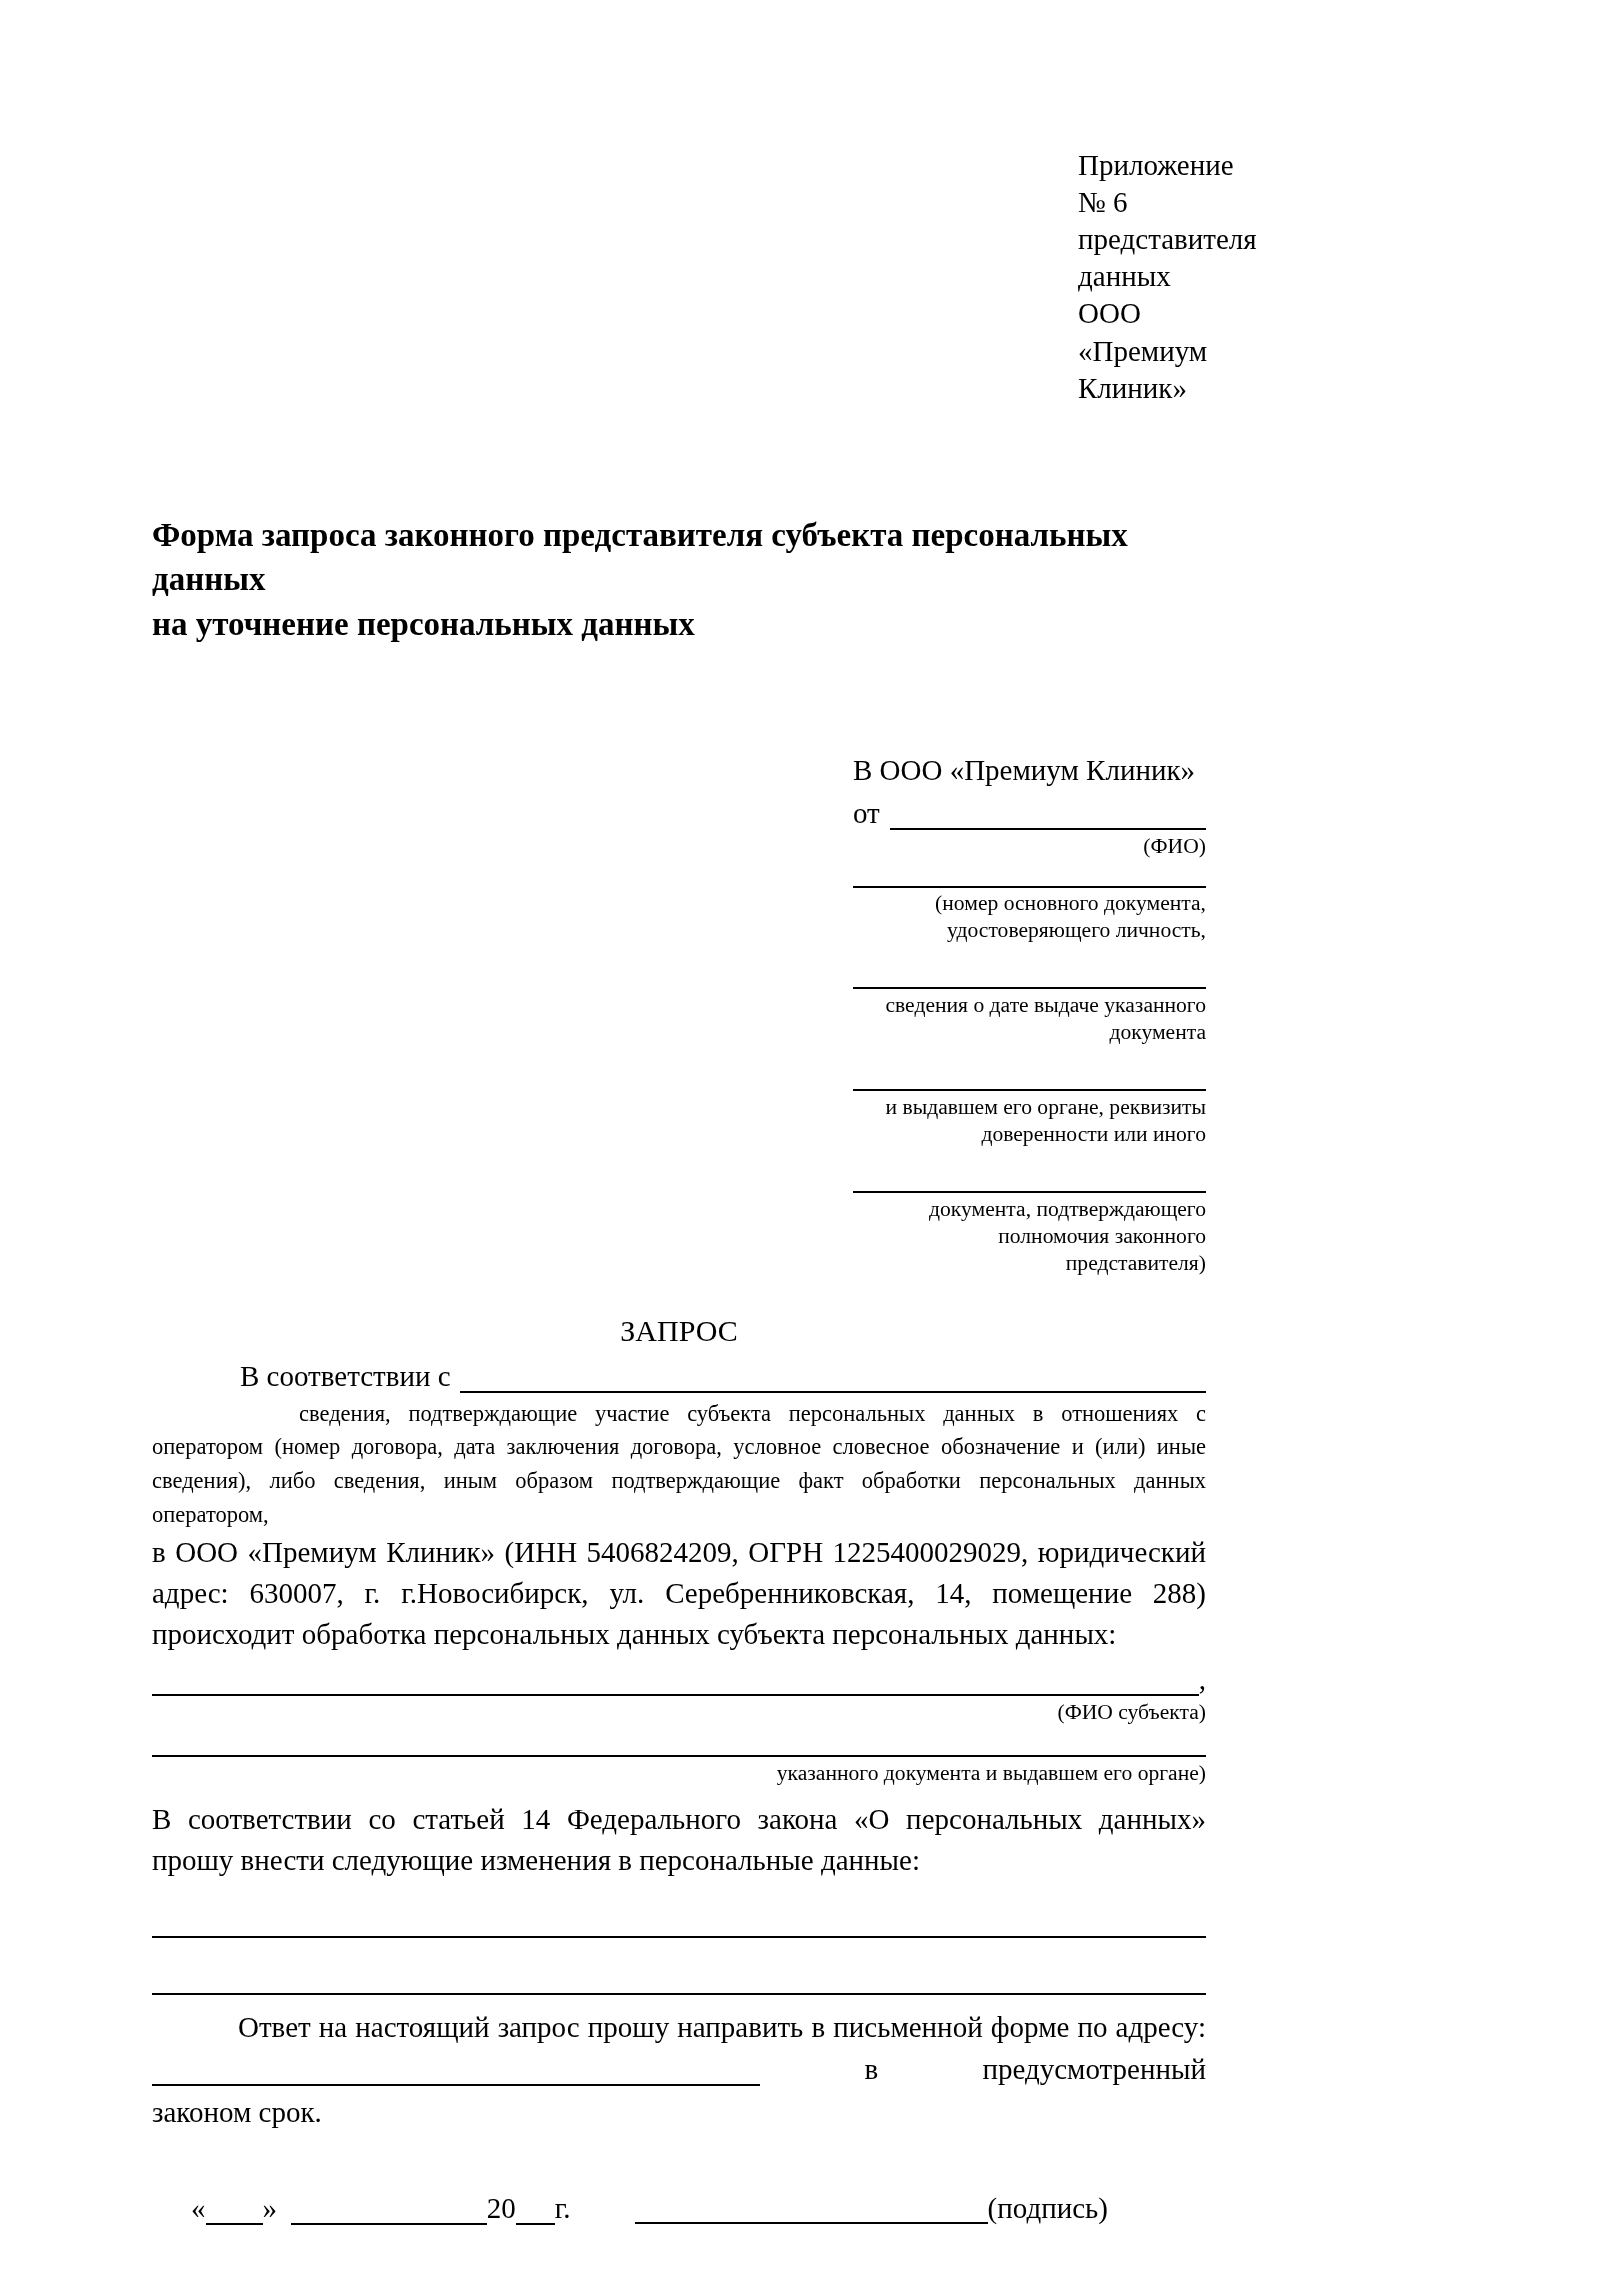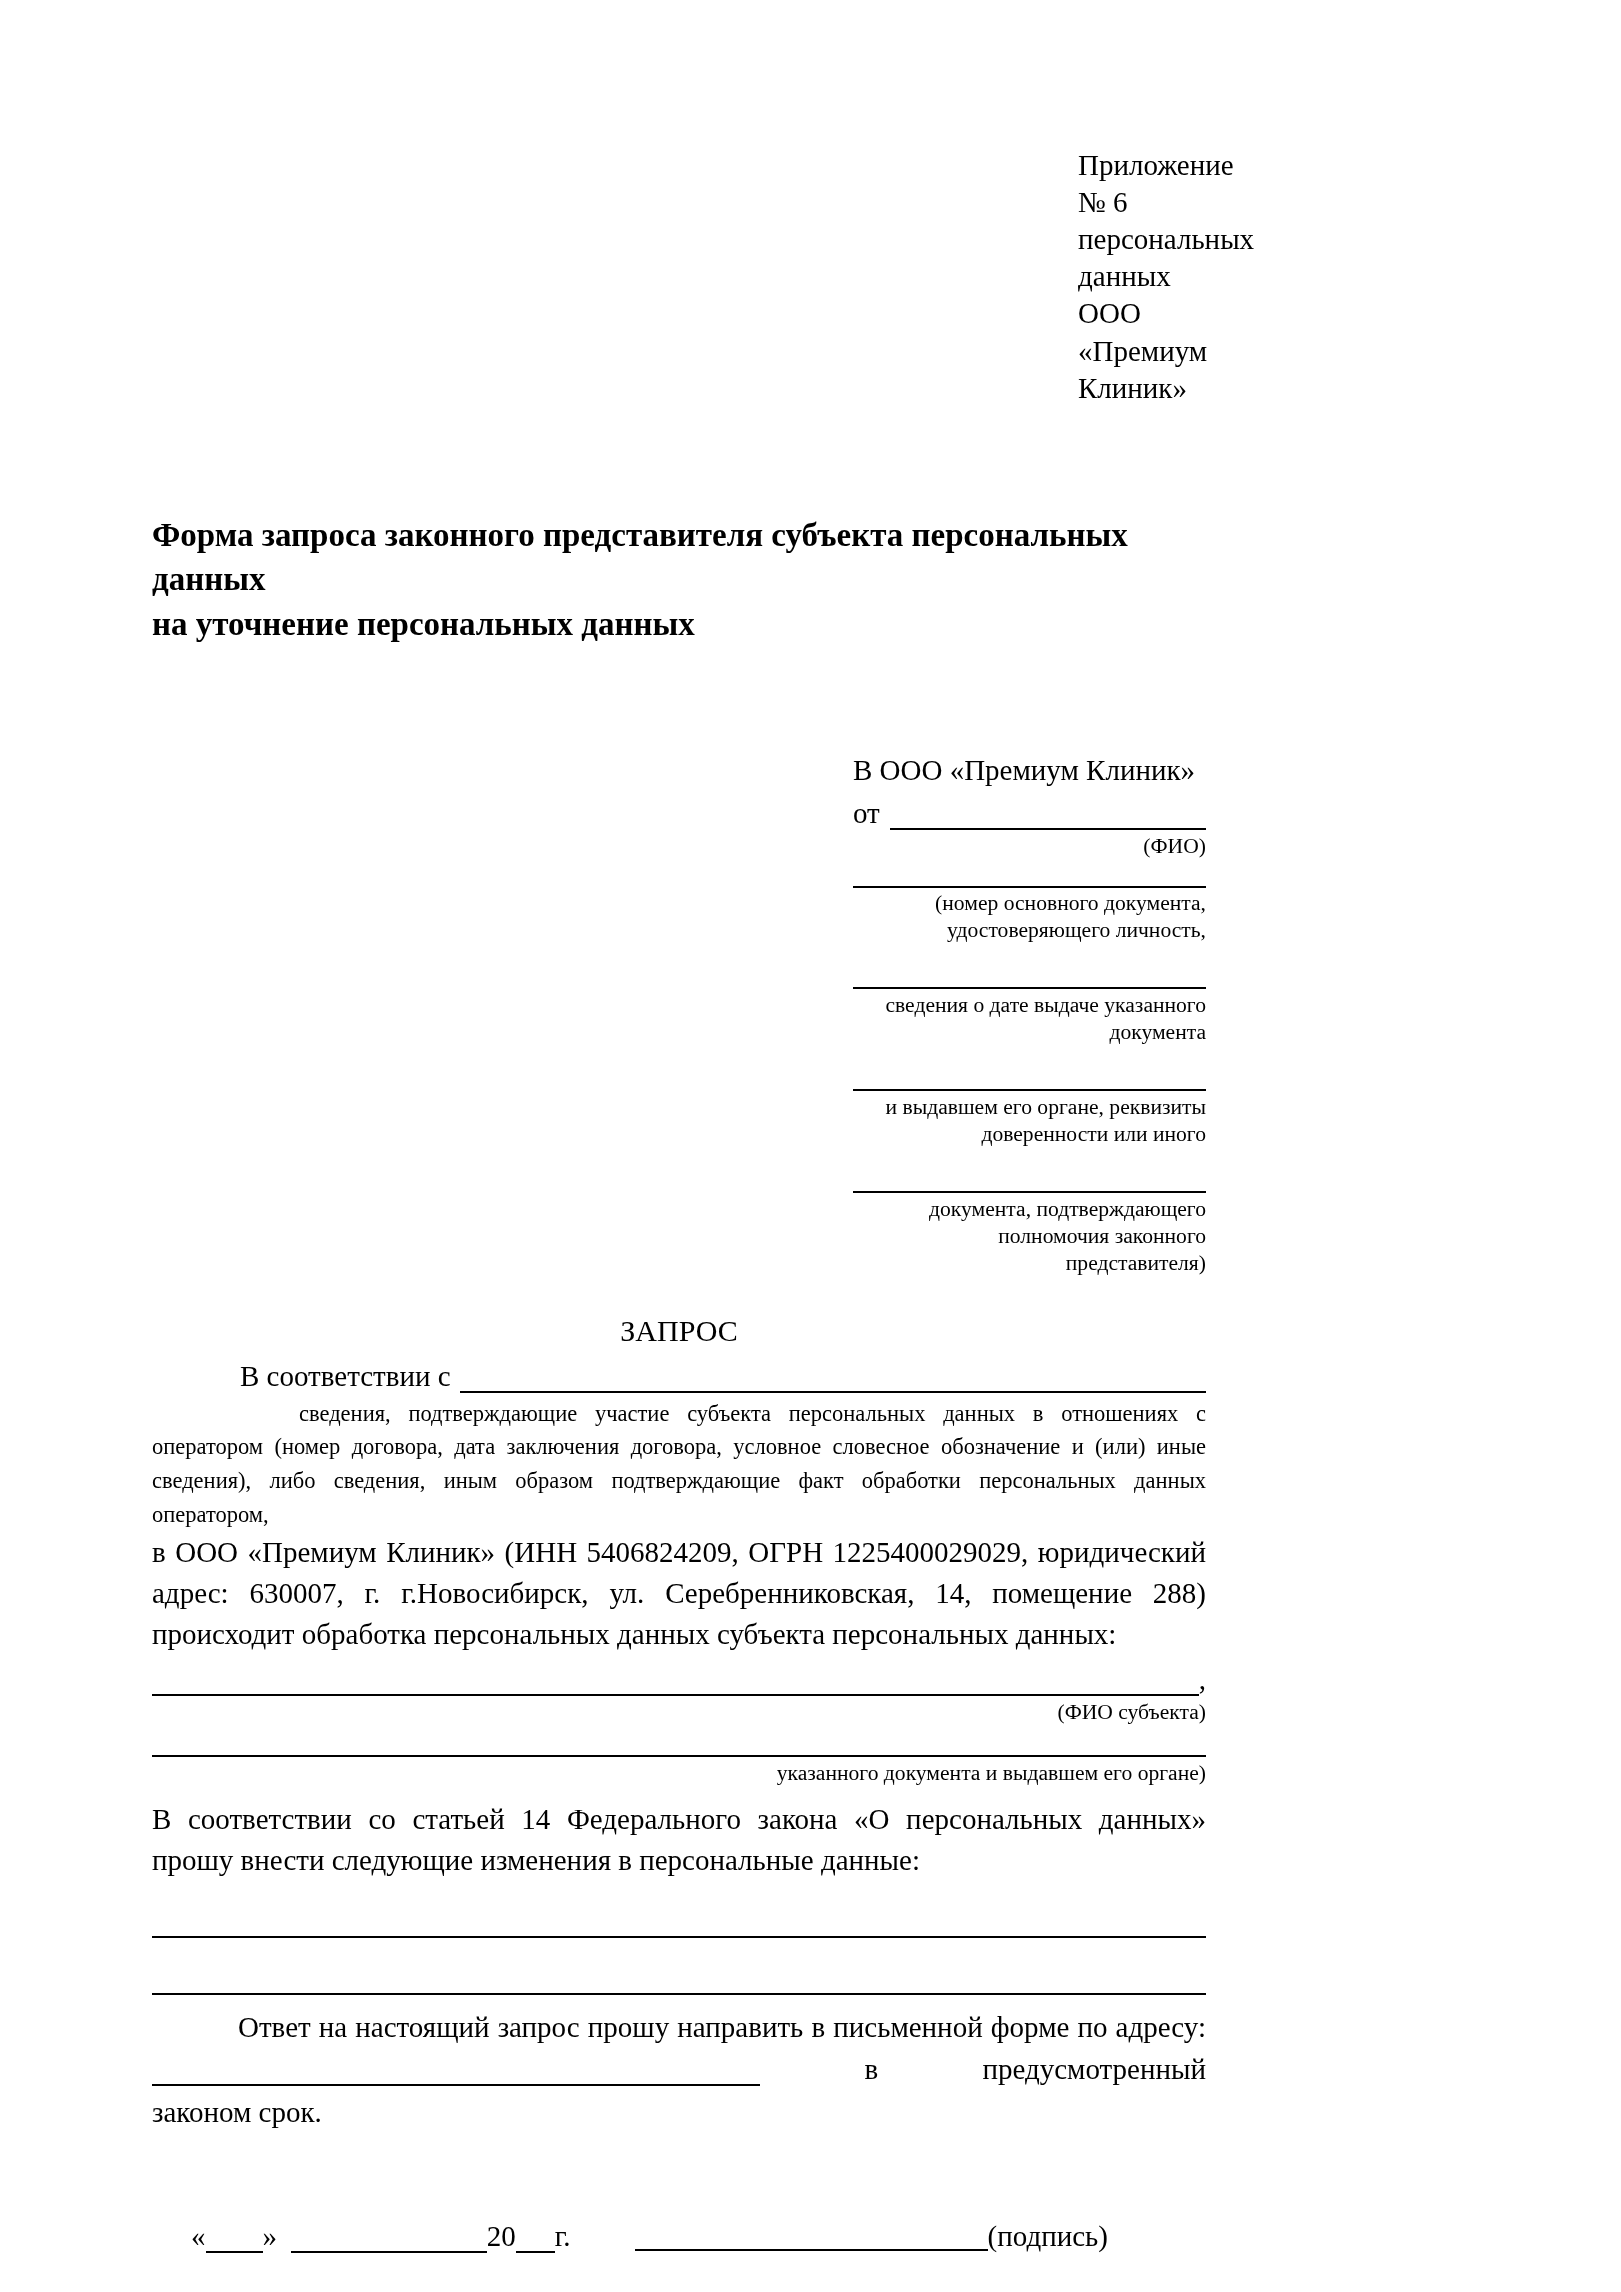--- a/index.html
+++ b/index.html
@@ -38,36 +38,36 @@
   .rule-group.tight { margin-top: 29px; }
   .law-par { margin-top: 11.8px; }
   .changes-blank { height: 55px; border-bottom: 2px solid #000; }
   .response-first { margin-top: 15.7px; font-size: 29px; text-indent: 86px; text-align: justify; text-align-last: justify; }
   .response-row { display: flex; justify-content: space-between; align-items: flex-end; font-size: 29px; margin-top: 9.8px; }
   .response-fill { width: 608px; height: 1.05em; border-bottom: 2px solid #000; }
   .response-tail { font-size: 29px; margin-top: 9.8px; }
   
   .footer-row { display: flex; justify-content: space-between; align-items: flex-end; margin-top: 63px; font-size: 29px; }
   .date-part { display: flex; align-items: flex-end; padding-left: 39px; }
-  .sig-part { display: flex; align-items: flex-start; margin-right: 98px; margin-top: 28px; }
+  .sig-part { display: flex; align-items: center; margin-right: 98px; }
   .inline-line { display: inline-block; height: 1em; border-bottom: 2px solid #000; }
   .w-day { width: 57px; }
   .w-month { width: 196px; margin-left: 13.7px; }
   .w-year { width: 39px; }
   .w-sign { width: 353px; }
   .nowrap { white-space: nowrap; }
 </style>
 </head>
 <body>
 
 <div class="page">
 
   <div class="annex">
     <div>Приложение № 6</div>
-    <div>персональных данных</div>
+    <div>представителя данных</div>
     <div>ООО «Премиум Клиник»</div>
   </div>
 
   <div class="doc-title">
     <div>Форма запроса законного представителя субъекта персональных данных</div>
     <div>на уточнение персональных данных</div>
   </div>
 
   <div class="addressee">
     <div>В ООО «Премиум Клиник»</div>

